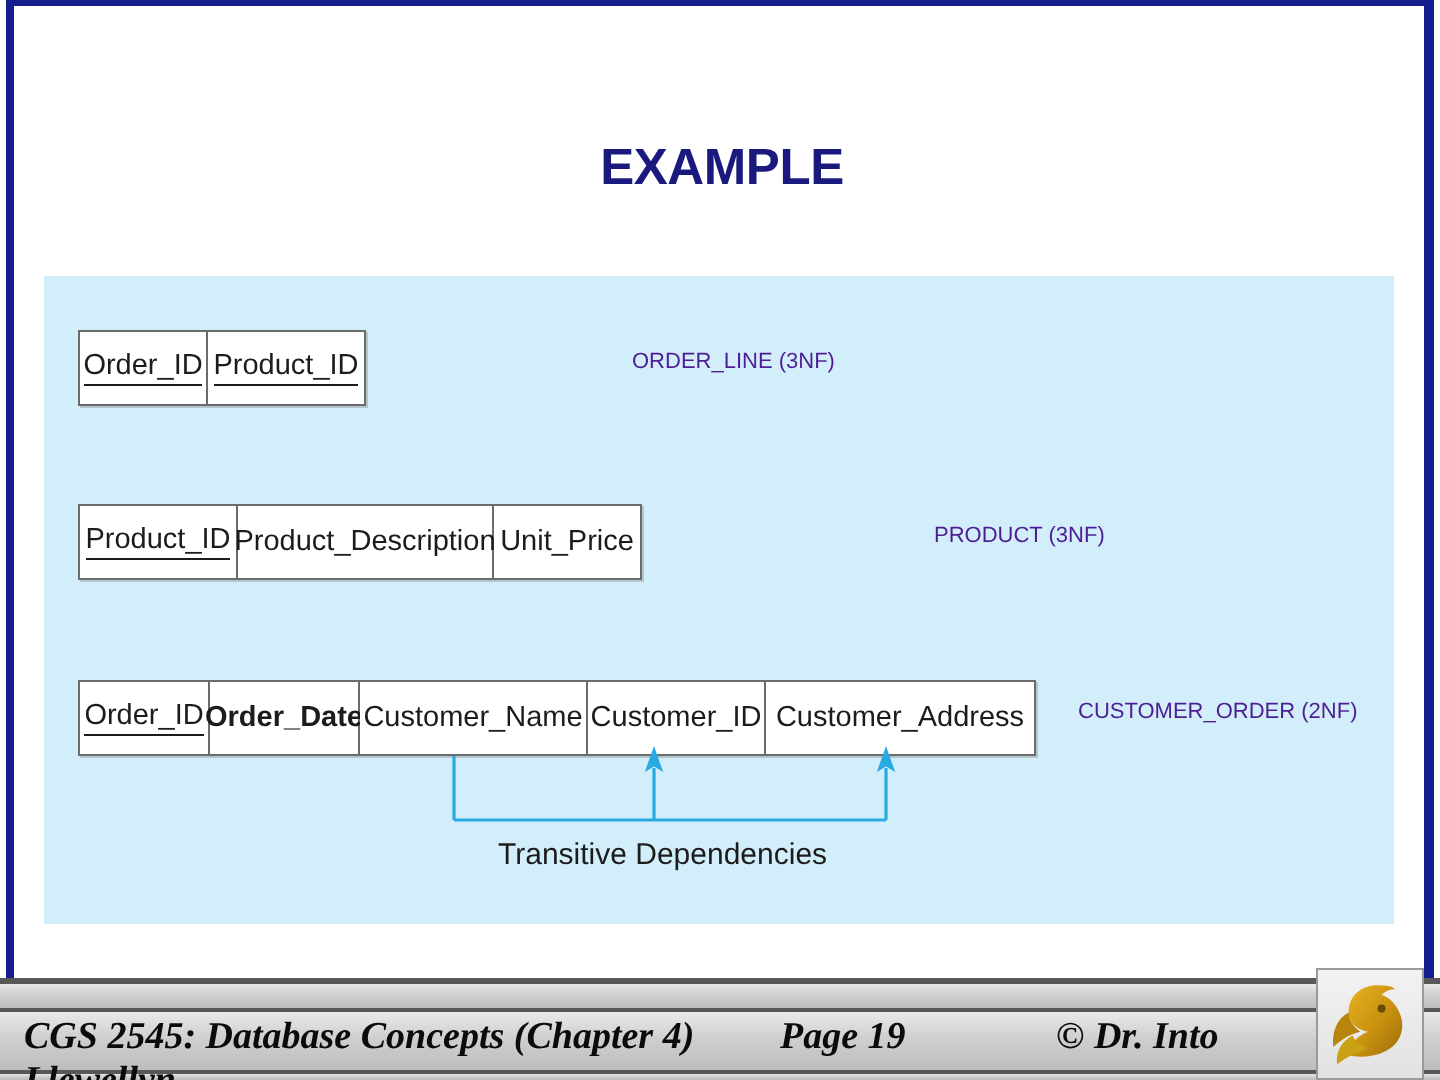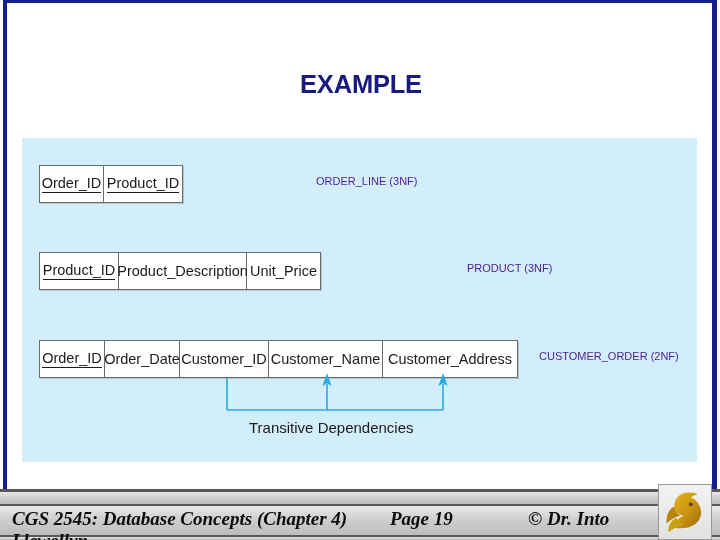--- a/index.html
+++ b/index.html
@@ -206,28 +206,28 @@
     <div class="cell" style="width:73px;">
       <span class="attr">Unit_Price</span>
     </div>
   </div>
   <div class="rel-label" style="left:434px; top:262px;margin-left:33px;">PRODUCT (3NF)</div>
 
   <div class="relation" style="left:39px; top:340px; height:38px;">
     <div class="cell pk" style="width:65px;">
       <span class="attr">Order_ID</span>
     </div>
-    <div class="cell" style="width:75px;">
+    <div class="cell" style="width:75px;font-weight:bold;">
       <span class="attr">Order_Date</span>
+    </div>
+    <div class="cell" style="width:114px;">
+      <span class="attr">Customer_Name</span>
     </div>
     <div class="cell" style="width:89px;">
       <span class="attr">Customer_ID</span>
-    </div>
-    <div class="cell" style="width:114px;">
-      <span class="attr">Customer_Name</span>
     </div>
     <div class="cell" style="width:134px;">
       <span class="attr">Customer_Address</span>
     </div>
   </div>
   <div class="rel-label" style="left:539px; top:350px;">CUSTOMER_ORDER (2NF)</div>
 
   <svg id="deps" viewBox="0 0 675 324" width="675" height="324">
 
     <line x1="205" y1="240" x2="205" y2="272" stroke="#29abe2" stroke-width="1.6"></line>

